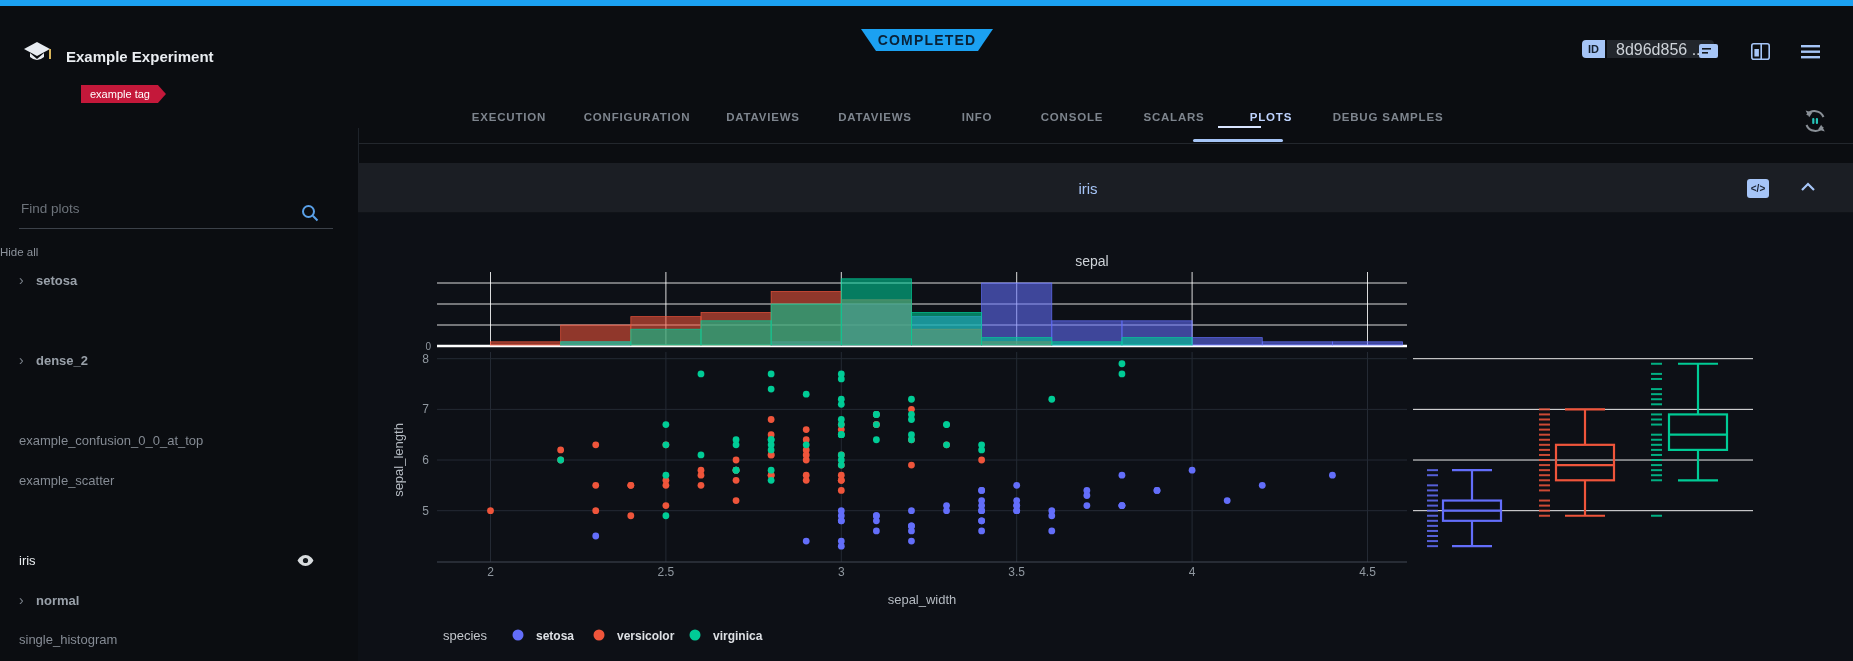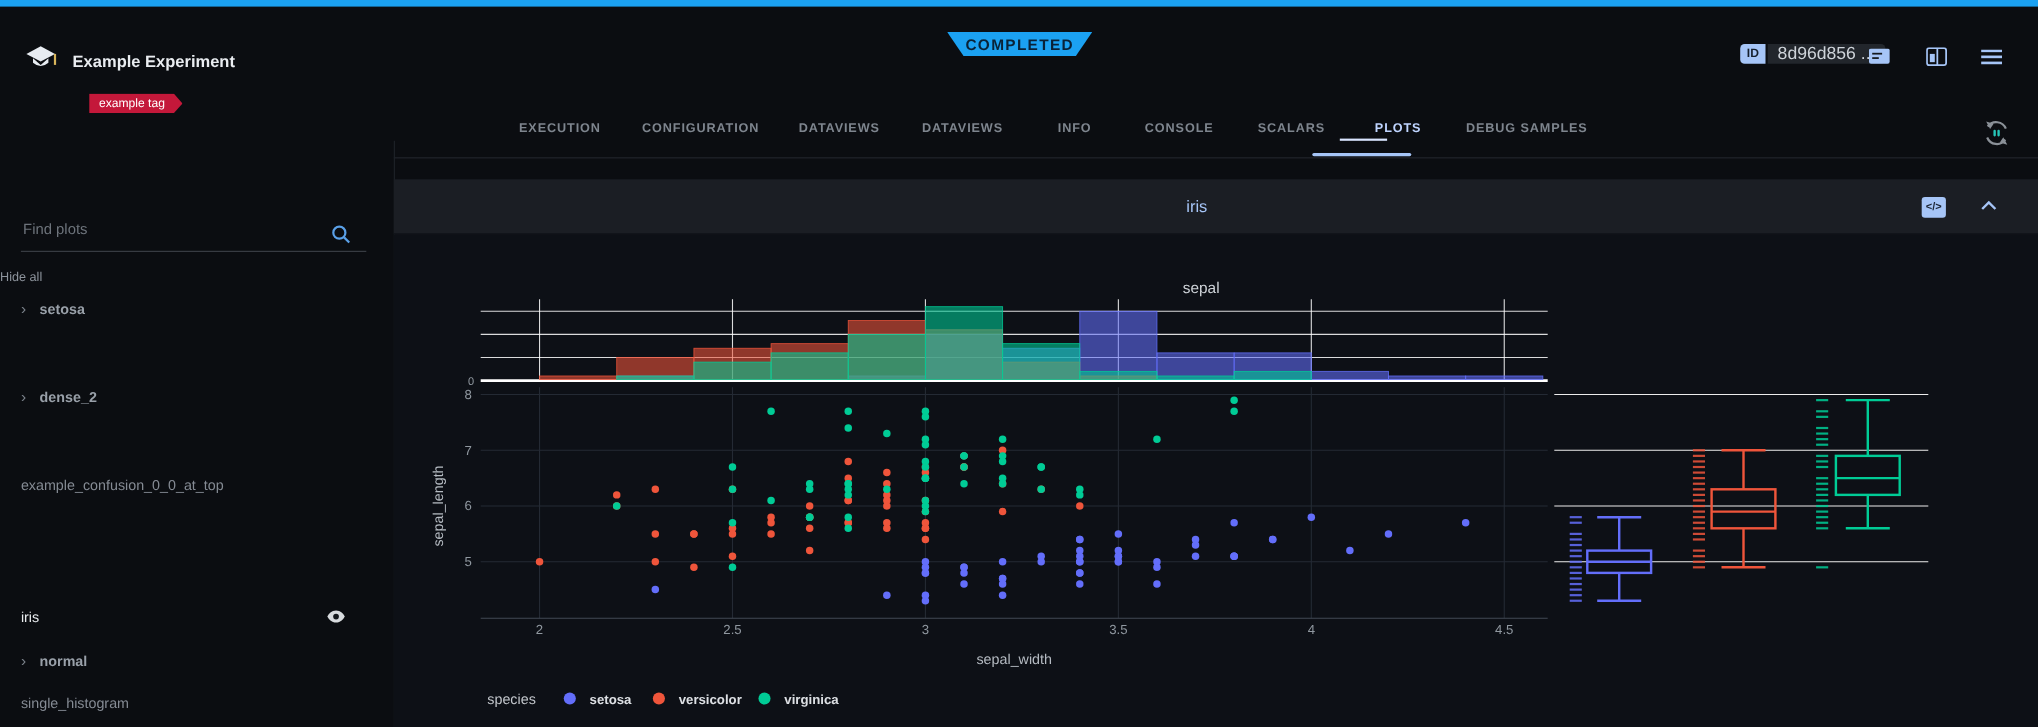--- a/index.html
+++ b/index.html
@@ -119,20 +119,23 @@
   <div class="abs srow group" style="top:272px">
     <span class="chev"></span>
     <span class="lbl">setosa</span>
     </div>
   <div class="abs srow group" style="top:352px">
     <span class="chev"></span>
     <span class="lbl">dense_2</span>
     </div>
   <div class="abs srow" style="top:432px">
     <span class="lbl">example_confusion_0_0_at_top</span>
+    </div>
+  <div class="abs srow" style="top:472px">
+    <span class="lbl">example_scatter</span>
     </div>
   <div class="abs srow active" style="top:552px">
     <span class="lbl">iris</span>
     <svg class="eye" width="17" height="13" viewBox="0 0 17 13">
       <path d="M8.5 1 C12.5 1 15.5 4.2 16.3 6.5 C15.5 8.8 12.5 12 8.5 12 C4.5 12 1.5 8.8 0.7 6.5 C1.5 4.2 4.5 1 8.5 1 Z" fill="#d8dbde"></path>
       <circle cx="8.5" cy="6.5" r="2.6" fill="#14181d"></circle>
     </svg>
     </div>
   <div class="abs srow" style="top:631px">
     <span class="lbl">single_histogram</span>

